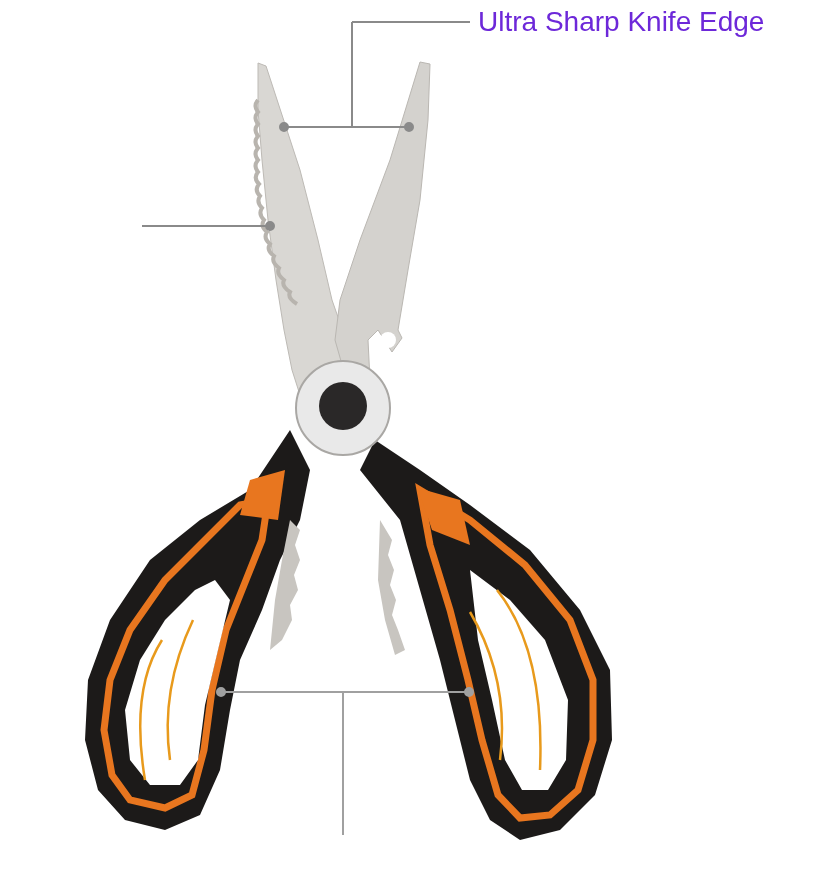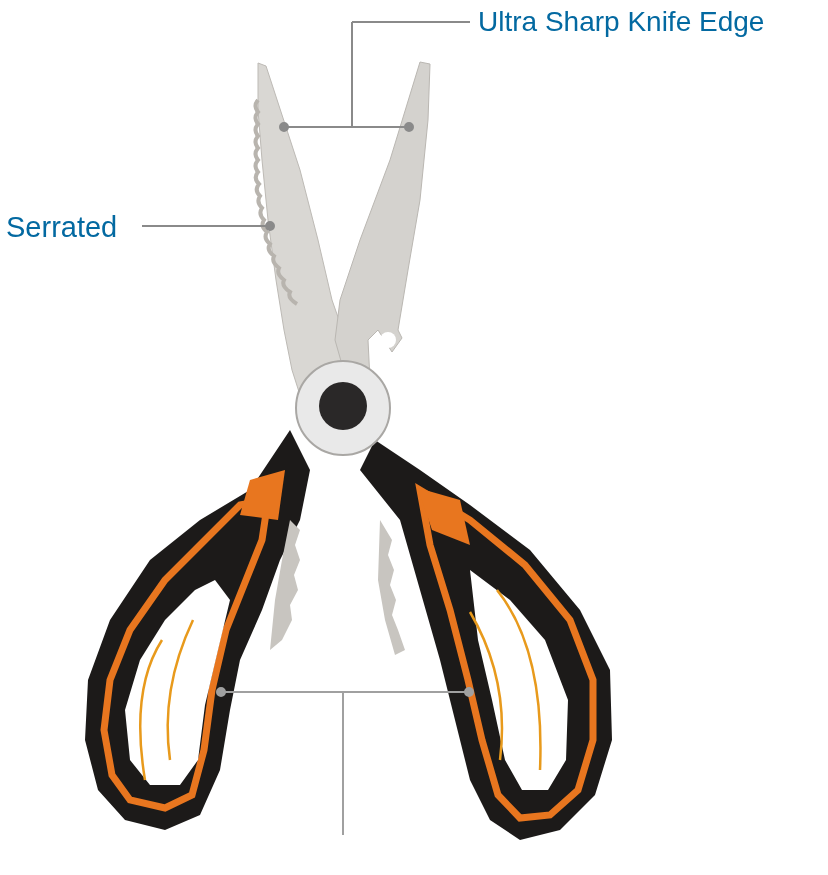--- a/index.html
+++ b/index.html
@@ -1,18 +1,18 @@
 <!DOCTYPE html>
 <html><head>
   <meta charset="utf-8">
   <style>
     html, body { margin: 0; padding: 0; background: #ffffff; }
     body { width: 828px; height: 875px; position: relative; overflow: hidden; font-family: "Liberation Sans", sans-serif; }
     .stage { position: absolute; left: 0; top: 0; width: 828px; height: 875px; }
-    .label { position: absolute; color: #0369a1; font-family: "Liberation Sans", sans-serif; white-space: nowrap; line-height: 1; text-align: right; }
+    .label { position: absolute; color: #6d28d9; font-family: "Liberation Sans", sans-serif; white-space: nowrap; line-height: 1; text-align: right; }
     .label-top { left: 478px; top: 8px; font-size: 28px; }
     .label-left { left: 6px; top: 213px; font-size: 29px; }
     .label-bottom { left: 206px; top: 842px; font-size: 29px; }
   </style>
 </head>
 <body>
 
 <div class="stage">
   <svg width="828" height="875" viewBox="0 0 828 875" xmlns="http://www.w3.org/2000/svg">
 
@@ -67,14 +67,13 @@
     </g>
     <g stroke="#a0a0a0" stroke-width="2" fill="#a0a0a0">
       <line x1="221" y1="692" x2="469" y2="692"></line>
       <line x1="343" y1="692" x2="343" y2="835"></line>
       <circle cx="221" cy="692" r="4"></circle>
       <circle cx="469" cy="692" r="4"></circle>
     </g>
   </svg>
 
   <div class="label label-top">Ultra Sharp Knife Edge</div>
-  <div class="label label-left">Serrated</div>
 </div>
 
 </body></html>

